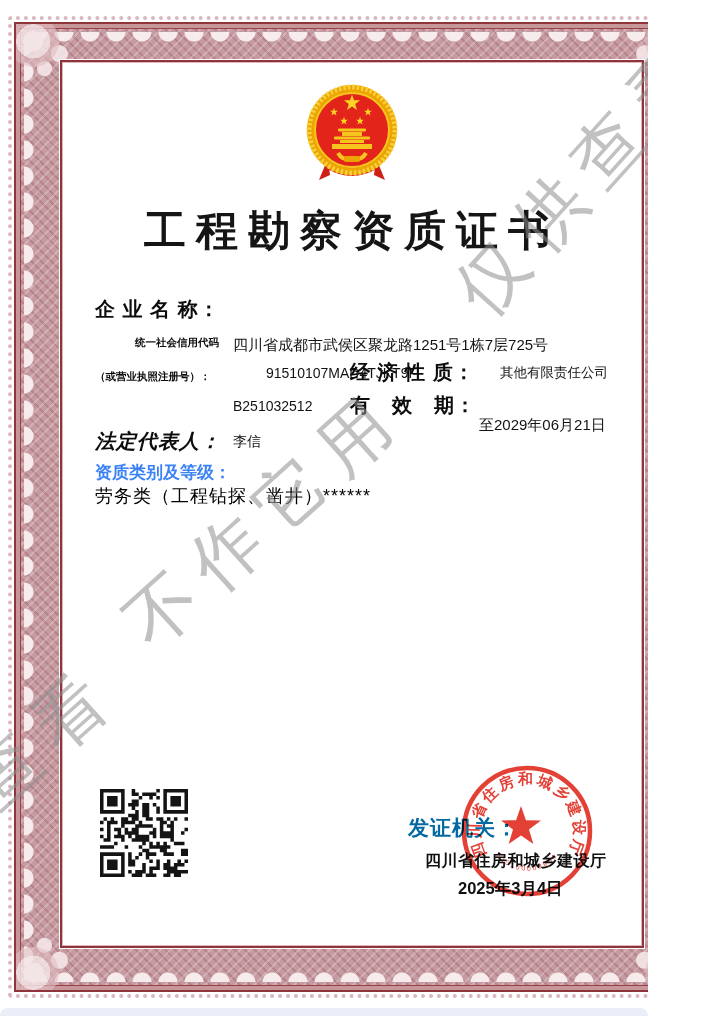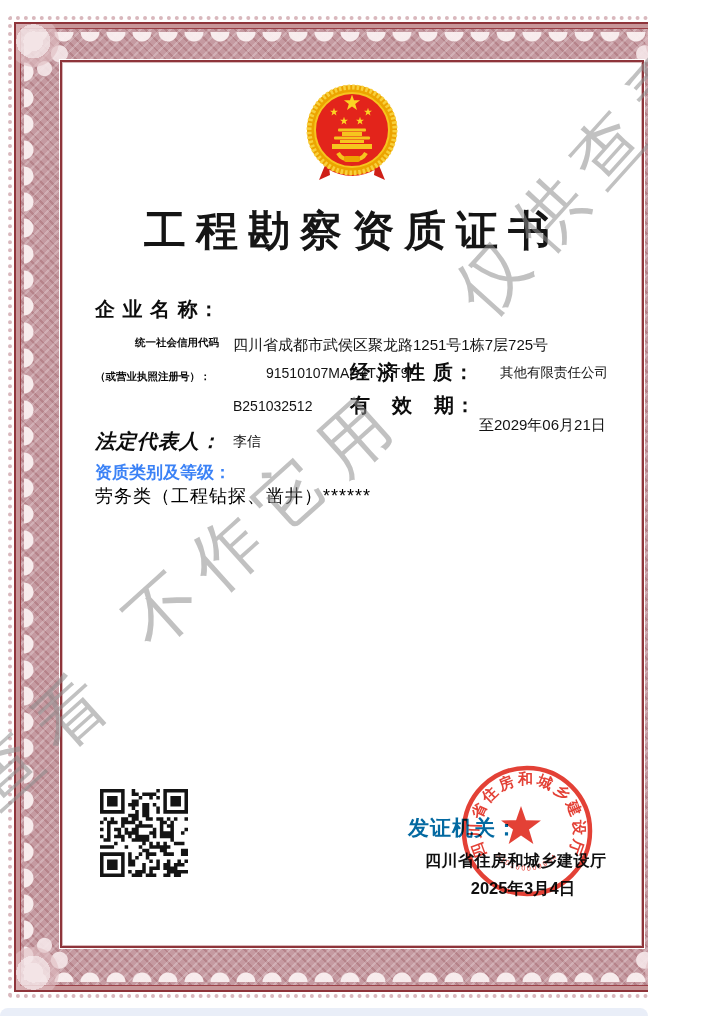--- a/index.html
+++ b/index.html
@@ -43,21 +43,21 @@
   .title{left:62px;width:580px;top:203px;text-align:center;font-size:42px;font-weight:900;
          letter-spacing:10px;color:#151515;white-space:nowrap;}
   .lab{font-weight:700;font-size:20px;letter-spacing:1px;color:#0c0c0c;white-space:nowrap;}
   .lab-sm{font-weight:700;font-size:10.5px;color:#0c0c0c;line-height:12.5px;white-space:nowrap;}
   .val{font-size:15px;color:#131313;white-space:nowrap;}
   .val-sm{font-size:13.5px;color:#131313;white-space:nowrap;}
   .lab-mid{font-weight:700;font-size:17px;color:#3b82f6;white-space:nowrap;}
   .qual{font-size:18px;color:#000000;white-space:nowrap;letter-spacing:1px;}
   .issuer-lab{font-weight:900;font-size:21px;letter-spacing:1px;color:#0369a1;white-space:nowrap;}
   .issuer-org{font-size:16px;font-weight:600;color:#101010;white-space:nowrap;letter-spacing:.5px;}
-  .issuer-date{font-size:16.5px;font-weight:600;color:#101010;white-space:nowrap;text-align:center;}
+  .issuer-date{font-size:16.5px;font-weight:600;color:#101010;white-space:nowrap;text-align:left;}
 
   
   .wm{position:absolute;z-index:30;font-size:70px;letter-spacing:16px;color:#8f8f8f;opacity:.55;
       white-space:nowrap;font-weight:400;pointer-events:none;}
   .wm1{left:413px;top:129px;transform:rotate(-48deg);}
   .wm2{left:93px;top:472px;transform:rotate(-42deg);}
   .wm3{left:-192px;top:748px;transform:rotate(-42deg);}
 
   
   .seal{position:absolute;left:458px;top:762px;width:138px;height:138px;z-index:40;

